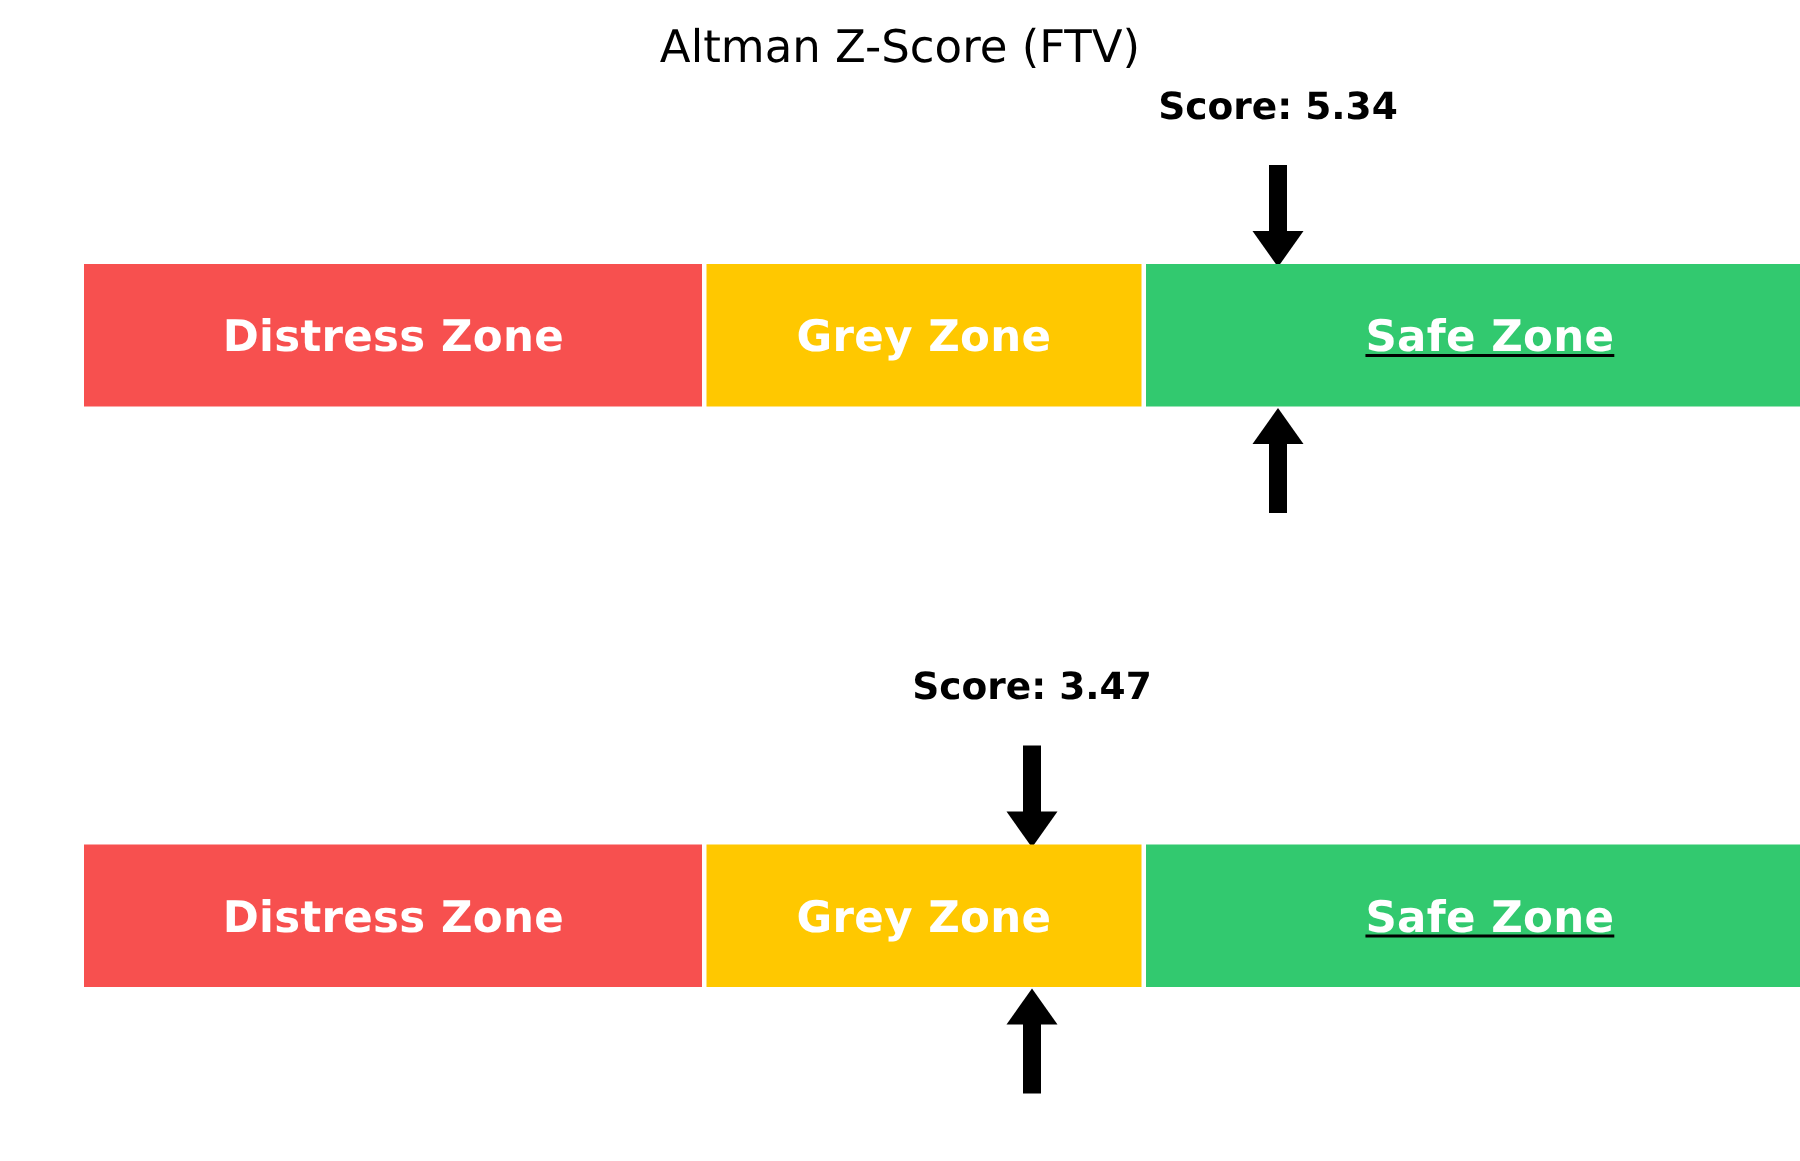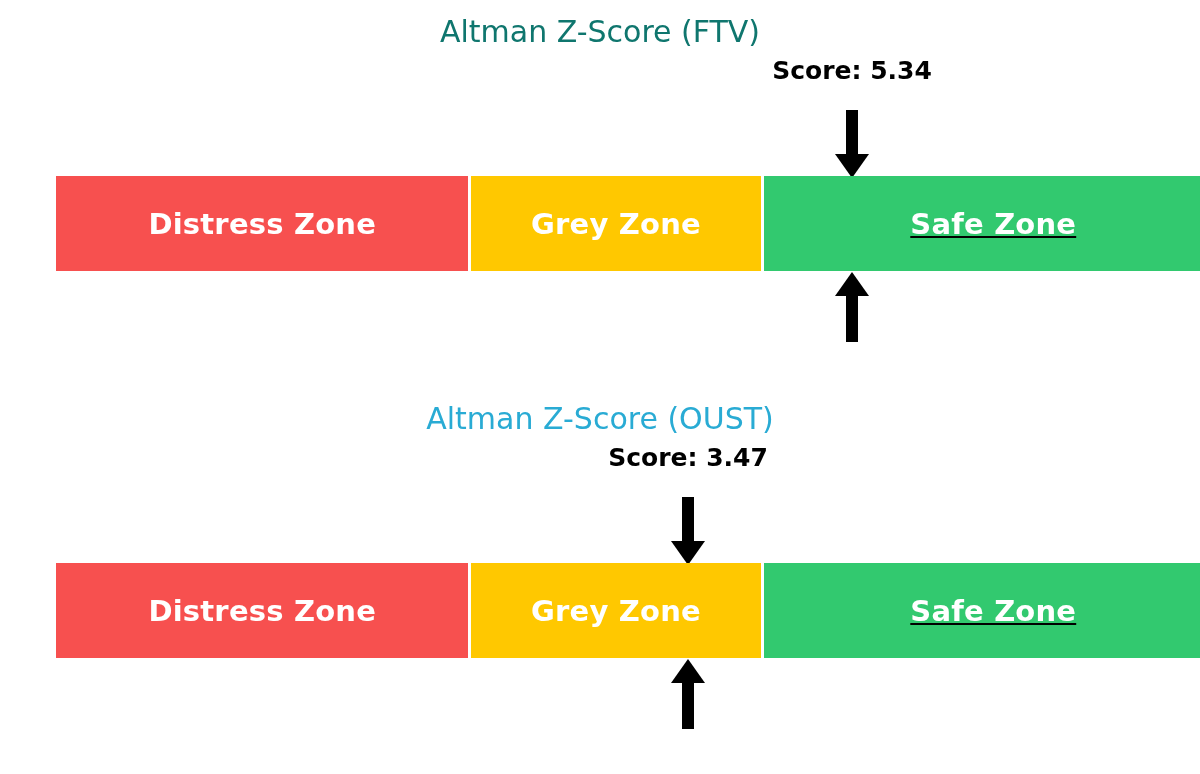--- a/index.html
+++ b/index.html
@@ -105,21 +105,21 @@
   .arrow-down .head  { top: 44px; border-top: 24px solid #000000; }
   
   .arrow-up .head   { top: 0; border-bottom: 24px solid #000000; }
   .arrow-up .shaft  { top: 22px; height: 48px; }
 </style>
 </head>
 <body>
 
 <div class="panel" id="panel-ftv">
 
-  <div class="chart-title" style="top: 14px; color: #0f766e;">Altman Z-Score (FTV)</div>
+  <div class="chart-title" style="top: 14px; color: #000000;">Altman Z-Score (FTV)</div>
 
   <div class="score-label" style="left: 852px; top: 56px;">Score: 5.34</div>
 
   <div class="arrow arrow-down" style="left: 852px; top: 110px; height: 68px;">
     <span class="shaft"></span>
     <span class="head"></span>
   </div>
 
   <div class="zone-bar" style="top: 176px;">
     <div class="zone zone-distress" style="background: rgb(247, 80, 79);">
@@ -135,21 +135,20 @@
 
   <div class="arrow arrow-up" style="left: 852px; top: 272px; height: 70px;">
     <span class="head"></span>
     <span class="shaft"></span>
   </div>
 
 </div>
 
 <div class="panel" id="panel-oust">
 
-  <div class="chart-title" style="top: 14px; color: rgb(41, 171, 212);">Altman Z-Score (OUST)</div>
 
   <div class="score-label" style="left: 688px; top: 56px;">Score: 3.47</div>
 
   <div class="arrow arrow-down" style="left: 688px; top: 110px; height: 68px;">
     <span class="shaft"></span>
     <span class="head"></span>
   </div>
 
   <div class="zone-bar" style="top: 176px;">
     <div class="zone zone-distress" style="background: rgb(247, 80, 79);">

